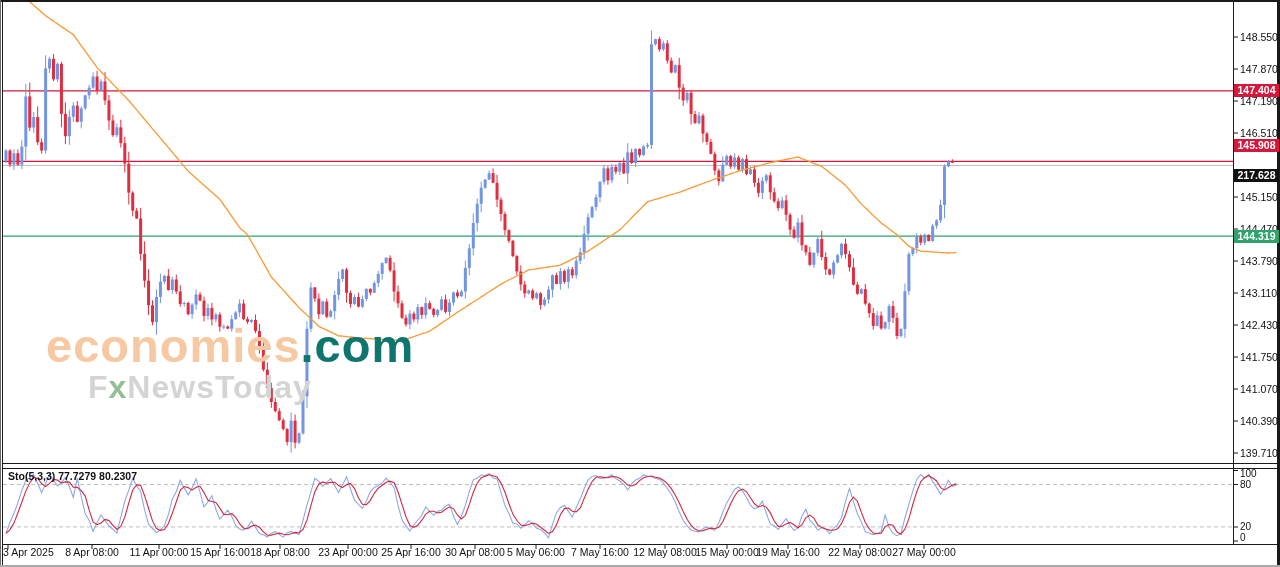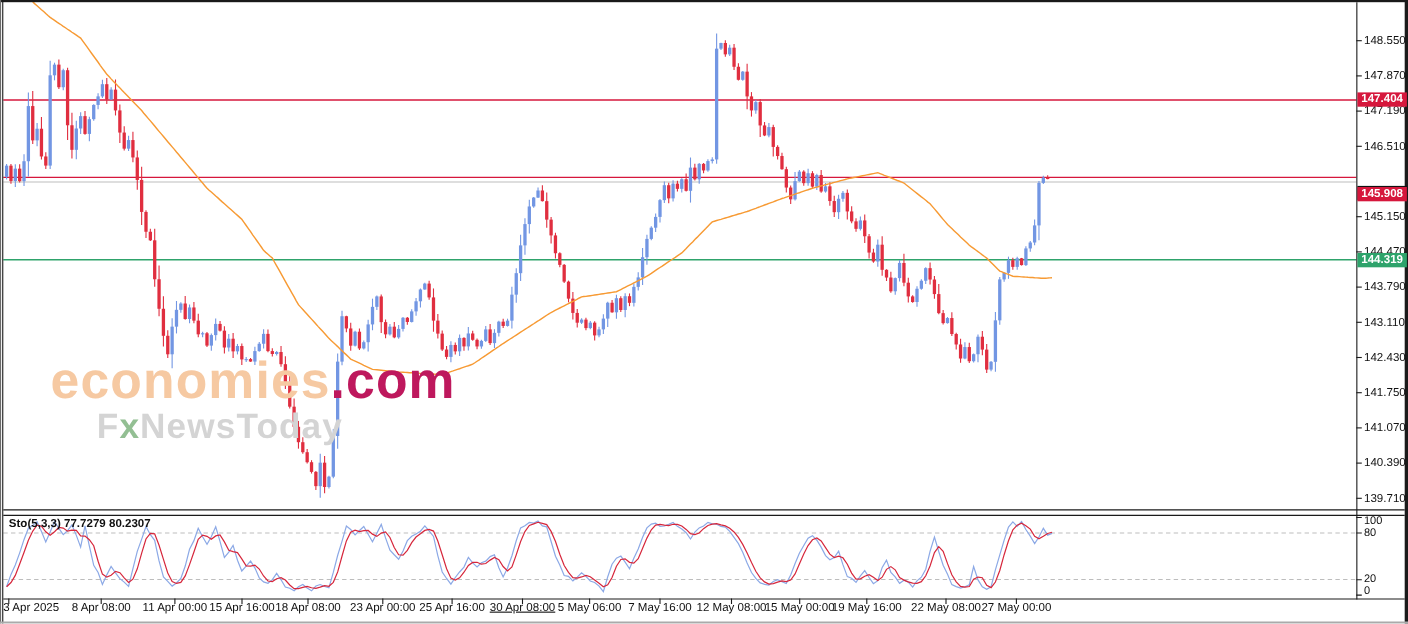--- a/index.html
+++ b/index.html
@@ -10,21 +10,21 @@
   #title .tri{font-size:8px;margin-right:5px;position:relative;top:-1px;color:#222;}
   #title .ohlc{margin-left:7px;}
   #sto-label{left:8px;top:470px;font-size:10.5px;color:#111;z-index:30;font-weight:bold;white-space:nowrap;}
   .ytick{font-size:10.5px;color:#111;left:1240px;width:44px;text-align:left;height:12px;line-height:12px;z-index:20;}
   .ptag{left:1234px;width:45px;height:13px;line-height:13px;font-size:10.5px;font-weight:bold;color:#fff;text-align:center;z-index:21;}
   .xlab{top:546px;font-size:10.5px;color:#111;white-space:nowrap;z-index:20;}
   .stick{font-size:10px;color:#111;left:1240px;width:40px;height:11px;line-height:11px;z-index:20;}
   #watermark{left:46px;top:322px;z-index:1;line-height:1.0;user-select:none;}
   #wm1{font-size:47px;font-weight:bold;letter-spacing:1px;}
   #wm1 .brand{color:#f6c9a2;}
-  #wm1 .dom{color:#be185d;}
+  #wm1 .dom{color:#0f766e;}
   #wm2{font-size:32px;font-weight:bold;color:#d4d4d4;margin-left:42px;margin-top:2px;letter-spacing:1px;}
   #wm2 .xg{color:#93bf93;}
 </style>
 </head>
 <body>
 
 <div id="app">
 
   <div id="watermark" class="abs">
     <div id="wm1"><span class="brand">economies</span><span class="dom">.com</span></div>
@@ -577,34 +577,34 @@
       <div class="abs ytick" style="top: 223px;">144.470</div>
       <div class="abs ytick" style="top: 255px;">143.790</div>
       <div class="abs ytick" style="top: 287px;">143.110</div>
       <div class="abs ytick" style="top: 319px;">142.430</div>
       <div class="abs ytick" style="top: 351px;">141.750</div>
       <div class="abs ytick" style="top: 383px;">141.070</div>
       <div class="abs ytick" style="top: 415px;">140.390</div>
       <div class="abs ytick" style="top: 447px;">139.710</div>
       <div class="abs ptag" style="top: 84.4294px; background: rgb(214, 23, 60);">147.404</div>
       <div class="abs ptag" style="top: 168.924px; background: rgb(17, 17, 17);">217.628</div>
-      <div class="abs ptag" style="top: 170px; background: rgb(214, 23, 60);">145.908</div>
+      <div class="abs ptag" style="top: 139px; background: rgb(214, 23, 60);">145.908</div>
       <div class="abs ptag" style="top: 229.606px; background: rgb(46, 163, 107);">144.319</div>
       <div class="abs stick" style="top: 467.5px;">100</div>
       <div class="abs stick" style="top: 478.5px;">80</div>
       <div class="abs stick" style="top: 521px;">20</div>
       <div class="abs stick" style="top: 531.5px;">0</div>
       <div class="abs xlab" style="left: 3px;">3 Apr 2025</div>
       <div class="abs xlab" style="left: 32px; width: 120px; text-align: center;">8 Apr 08:00</div>
       <div class="abs xlab" style="left: 99px; width: 120px; text-align: center;">11 Apr 00:00</div>
       <div class="abs xlab" style="left: 160px; width: 120px; text-align: center;">15 Apr 16:00</div>
       <div class="abs xlab" style="left: 220px; width: 120px; text-align: center;">18 Apr 08:00</div>
       <div class="abs xlab" style="left: 288px; width: 120px; text-align: center;">23 Apr 00:00</div>
       <div class="abs xlab" style="left: 351px; width: 120px; text-align: center;">25 Apr 16:00</div>
-      <div class="abs xlab" style="left: 415px; width: 120px; text-align: center; text-decoration: underline;">30 Apr 08:00</div>
+      <div class="abs xlab" style="left: 415px; width: 120px; text-align: center;">30 Apr 08:00</div>
       <div class="abs xlab" style="left: 476px; width: 120px; text-align: center;">5 May 06:00</div>
       <div class="abs xlab" style="left: 540px; width: 120px; text-align: center;">7 May 16:00</div>
       <div class="abs xlab" style="left: 605px; width: 120px; text-align: center;">12 May 08:00</div>
       <div class="abs xlab" style="left: 667px; width: 120px; text-align: center;">15 May 00:00</div>
       <div class="abs xlab" style="left: 728px; width: 120px; text-align: center;">19 May 16:00</div>
       <div class="abs xlab" style="left: 800px; width: 120px; text-align: center;">22 May 08:00</div>
       <div class="abs xlab" style="left: 864px; width: 120px; text-align: center;">27 May 00:00</div>
     </div>
 
 

